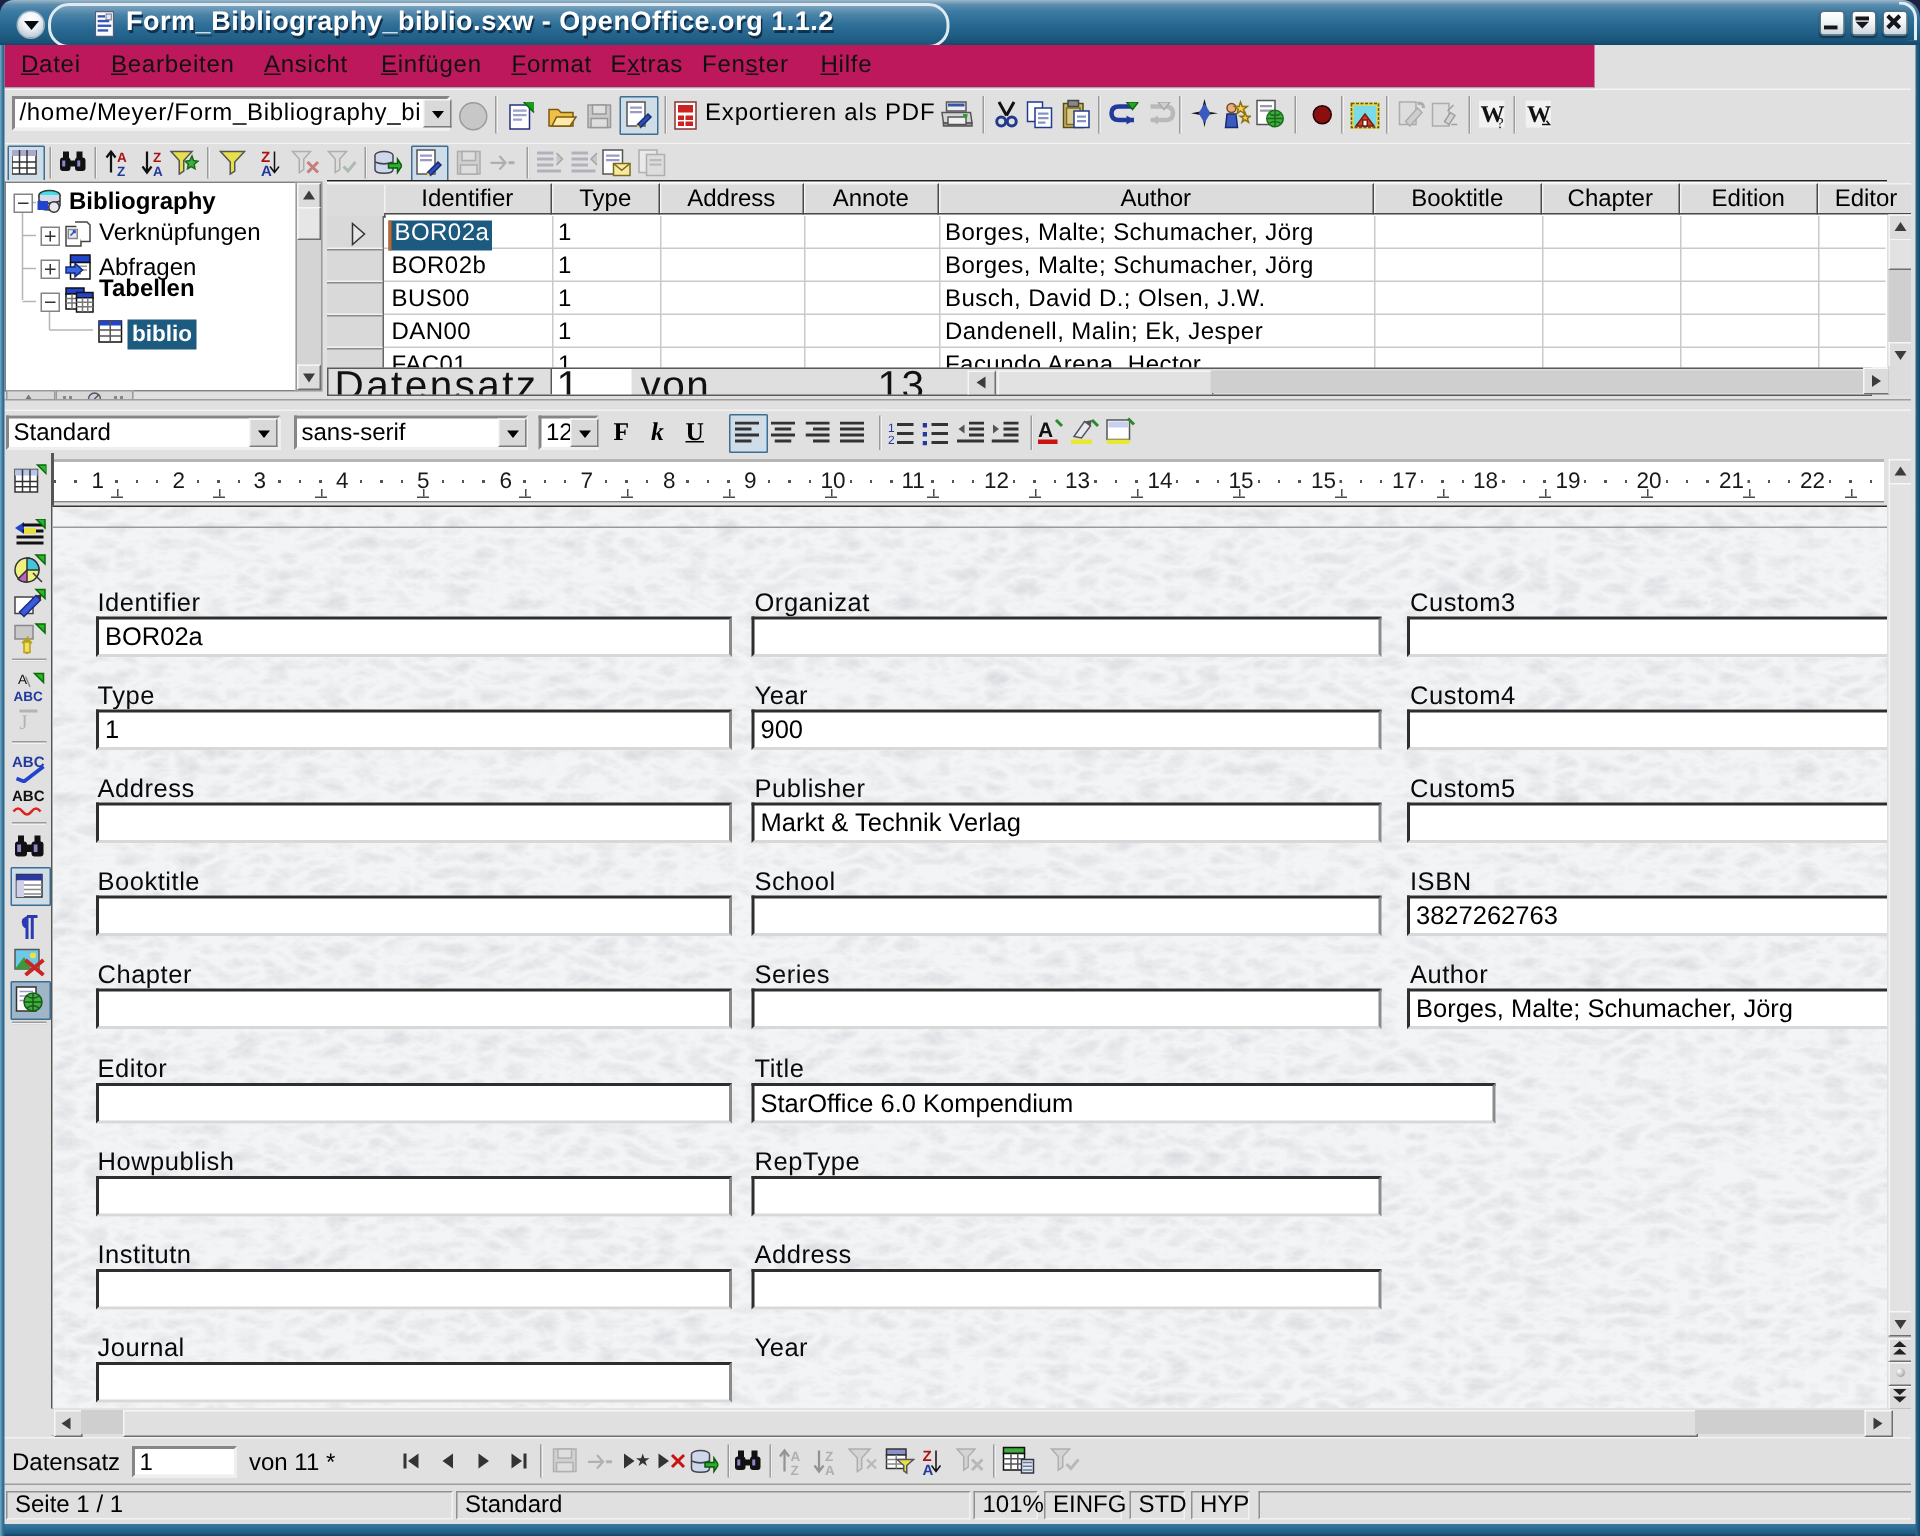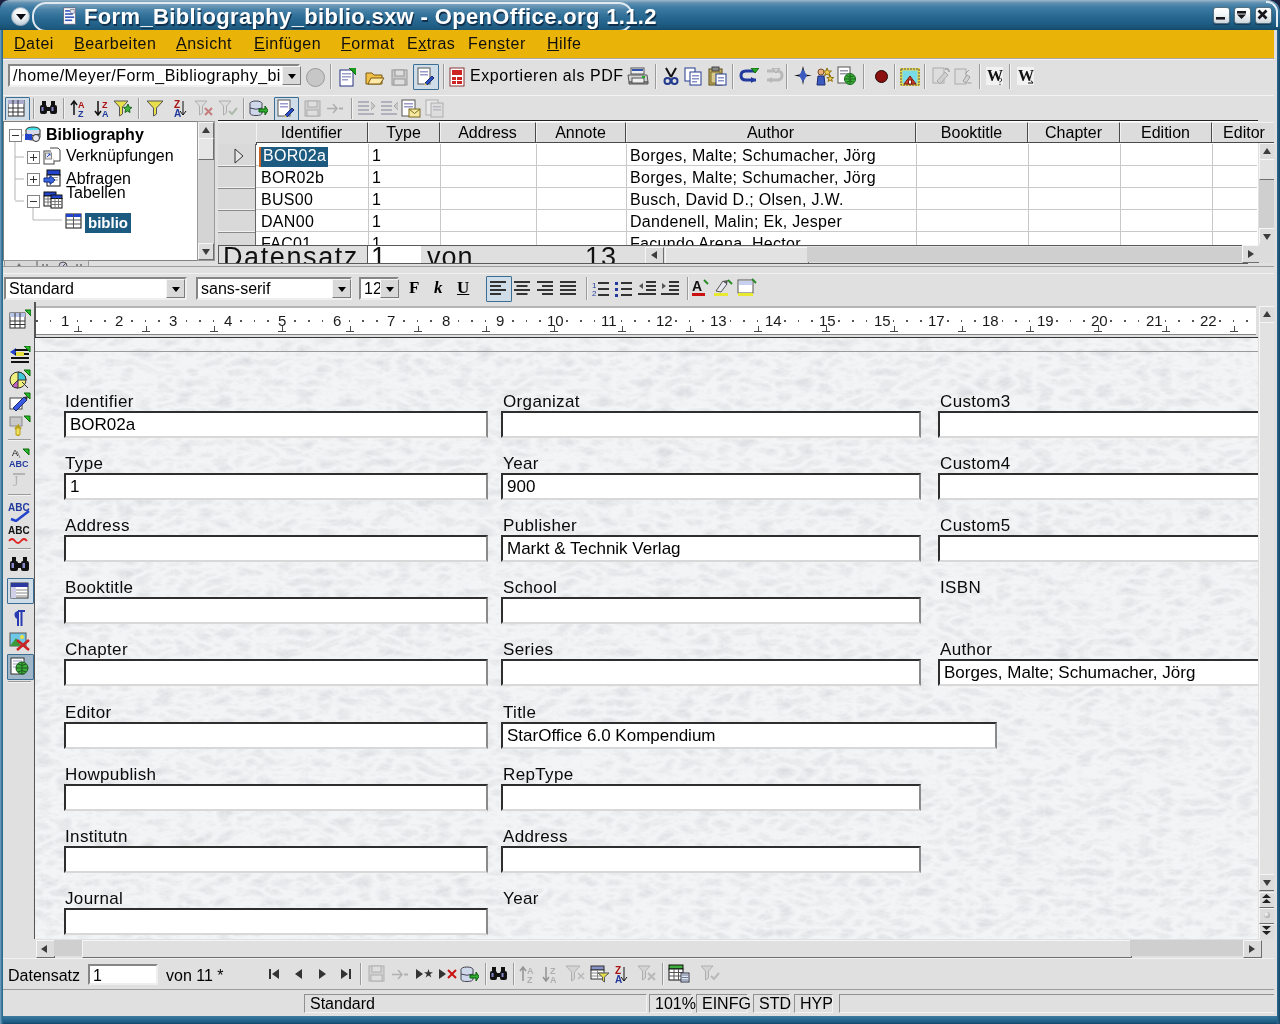--- a/index.html
+++ b/index.html
@@ -7,25 +7,25 @@
 svg{display:block}
 
 #cornerbg{left:0;top:0;width:1280px;height:30px;background:#1c2342}
 #titlebar{left:0;top:0;width:1280px;height:30px;border-radius:9px 12px 0 0;
 background:linear-gradient(180deg,#9db8ca 0%,#5e8fb1 10%,#3d7ba3 25%,#2e6f98 45%,#25658d 62%,#1e5c83 80%,#175073 95%,#134668 100%)}
 #pill{left:32px;top:2px;width:597px;height:26px;border:2px solid #dfe9ef;border-radius:14px;
 background:linear-gradient(180deg,#7ba3bf 0%,#4a83a8 22%,#32719a 45%,#27678f 65%,#1f5d84 88%,#1a5578 100%)}
 #circbtn{left:11px;top:7px;width:17px;height:17px;border-radius:50%;border:1px solid #9fb3c2;
 background:radial-gradient(circle at 50% 30%,#ffffff 0%,#f0f4f7 40%,#c4d0da 75%,#9fb0bf 100%)}
 #circbtn:after{content:"";position:absolute;left:3.5px;top:6px;border-left:5px solid transparent;border-right:5px solid transparent;border-top:6.5px solid #0a0a12}
-#title{left:84px;top:4px;font-size:22px;letter-spacing:0.35px;font-weight:bold;color:#fff;text-shadow:1px 2px 0 #10304d;white-space:nowrap}
+#title{left:84px;top:4px;font-size:18px;letter-spacing:0.35px;font-weight:bold;color:#fff;text-shadow:1px 2px 0 #10304d;white-space:nowrap}
 .wbtn{top:7px;width:15px;height:15px;border-radius:3px;border:1px solid #56707f;
 background:linear-gradient(180deg,#ffffff 0%,#f2f5f7 45%,#cdd6dd 100%);box-shadow:0 1px 1px rgba(0,0,20,.4)}
 
-#menubar{left:3px;top:30px;width:1274px;height:28px;background:#eab308;border-bottom:1px solid #a8a8a8}
+#menubar{left:3px;top:30px;width:1060px;height:28px;background:#be185d;border-bottom:1px solid #a8a8a8}
 .mi{position:absolute;top:5px;font-size:16px;letter-spacing:0.5px;color:#101010;white-space:nowrap}
 .mi u{text-decoration:underline}
 
 #funcbar{left:3px;top:59px;width:1274px;height:35px;background:#e0e0e0;border-bottom:1px solid #ababab;border-top:1px solid #f4f4f4}
 #tablebar{left:3px;top:95px;width:1274px;height:25px;background:#e0e0e0;border-top:1px solid #f4f4f4}
 .sep{position:absolute;width:1px;background:#9b9b9b;border-right:1px solid #f2f2f2}
 .press{position:absolute;border:1px solid #3c6e94;background:#cfdde9;border-radius:1px}
 .combo{position:absolute;background:#fff;border-top:2px solid #868686;border-left:2px solid #868686;border-bottom:2px solid #efefef;border-right:2px solid #efefef;font-size:16px;color:#000}
 .cbtn{position:absolute;background:#d9d9d9;border-top:1px solid #f5f5f5;border-left:1px solid #f5f5f5;border-bottom:1px solid #7d7d7d;border-right:1px solid #7d7d7d}
 .cbtn:after{content:"";position:absolute;left:50%;top:50%;margin-left:-4px;margin-top:-2px;border-left:4px solid transparent;border-right:4px solid transparent;border-top:5px solid #000}
@@ -478,21 +478,21 @@
  <div class="ab ic" style="left:39px;top:69px">
         <svg width="20" height="19">
           <rect x="1" y="1" width="12" height="4" fill="#2244cc" stroke="#111"></rect>
           <rect x="1" y="5" width="12" height="10" fill="#fff" stroke="#111"></rect>
           <path d="M1 8 L13 8 M1 11 L13 11 M5 5 L5 15 M9 5 L9 15" stroke="#777"></path>
           <rect x="8" y="4" width="11" height="3.5" fill="#2244cc" stroke="#111"></rect>
           <rect x="8" y="7.5" width="11" height="9.5" fill="#fff" stroke="#111"></rect>
           <path d="M8 10.5 L19 10.5 M8 13.5 L19 13.5 M12 7.5 L12 17 M15.5 7.5 L15.5 17" stroke="#777"></path>
         </svg>
       </div>
- <div class="trow" style="left:62px;top:62px;font-weight:normal">Tabellen</div>
+ <div class="trow" style="left:62px;top:62px;font-weight:bold">Tabellen</div>
  <div class="ab ic" style="left:61px;top:91px">
         <svg width="18" height="17">
           <rect x="1" y="1" width="15" height="14" fill="#fff" stroke="#111"></rect>
           <rect x="1" y="1" width="15" height="3" fill="#2244cc"></rect>
           <path d="M8.5 1 L8.5 15 M1 7 L16 7 M1 11 L16 11" stroke="#555"></path>
         </svg>
       </div>
  <div class="trow" style="left:81px;top:91px;background:#1d5a80;color:#fff;font-weight:bold;font-size:15px;padding:1px 3px 2px 3px">biblio</div>
 </div>
 <div id="treesb">
@@ -950,20 +950,21 @@
  <span class="lbl" style="left:468px;top:489px">Address</span>
     <div class="fld" style="left:466px;top:508px;width:420px"></div>
  <span class="lbl" style="left:468px;top:551px">Year</span>
  <span class="lbl" style="left:905px;top:54px">Custom3</span>
     <div class="fld" style="left:903px;top:73px;width:322px">&nbsp;</div>
  <span class="lbl" style="left:905px;top:116px">Custom4</span>
     <div class="fld" style="left:903px;top:135px;width:322px">&nbsp;</div>
  <span class="lbl" style="left:905px;top:178px">Custom5</span>
     <div class="fld" style="left:903px;top:197px;width:322px">&nbsp;</div>
  <span class="lbl" style="left:905px;top:240px">ISBN</span>
+    <div class="fld" style="left:903px;top:259px;width:322px">3827262763</div>
  <span class="lbl" style="left:905px;top:302px">Author</span>
     <div class="fld" style="left:903px;top:321px;width:322px">Borges, Malte; Schumacher, Jörg</div>
 </div>
 <div class="ab" id="docvsb">
  <div class="sbb" style="left:0;top:0;width:15px;height:15px">
       <div class="tri-u" style="left:3px;top:4px"></div>
     </div>
  <div class="sbb" style="left:0;top:16px;width:15px;height:551px;background:#e2e2e2"></div>
  <div class="sbb" style="left:0;top:568px;width:15px;height:15px">
       <div class="tri-d" style="left:3px;top:5px"></div>
@@ -1120,20 +1121,21 @@
       </svg>
     </div>
  <div class="ic" style="left:697px;top:6px;opacity:0.55">
       <svg width="20" height="17">
         <path d="M1 1 L13 1 L8.5 6 L8.5 13 L5.5 15 L5.5 6 Z" fill="#ccc" stroke="#888"></path>
         <path d="M11 11 L14 14 L19 8" stroke="#999" fill="none" stroke-width="2"></path>
       </svg>
     </div>
 </div>
 <div class="ab" id="statusbar">
+<span class="scell" style="left:1px;width:298px">Seite 1 / 1</span>
 <span class="scell" style="left:301px;width:343px">Standard</span>
 <span class="scell" style="left:646px;width:43px">101%</span>
 <span class="scell" style="left:693px;width:52px">EINFG</span>
 <span class="scell" style="left:750px;width:37px">STD</span>
 <span class="scell" style="left:791px;width:39px">HYP</span>
 <span class="scell" style="left:836px;width:436px"></span>
 </div>
 <div class="ab" id="bottomedge"></div>
 <div class="ab" id="leftedge"></div>
 <div class="ab" id="rightgap"></div>

